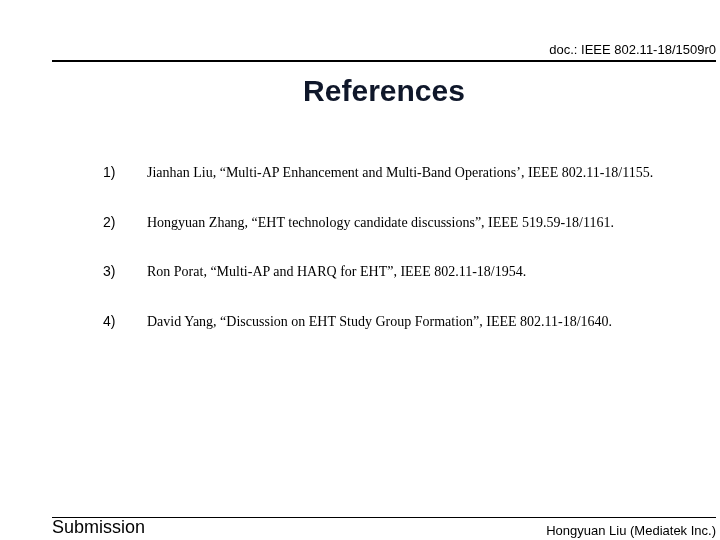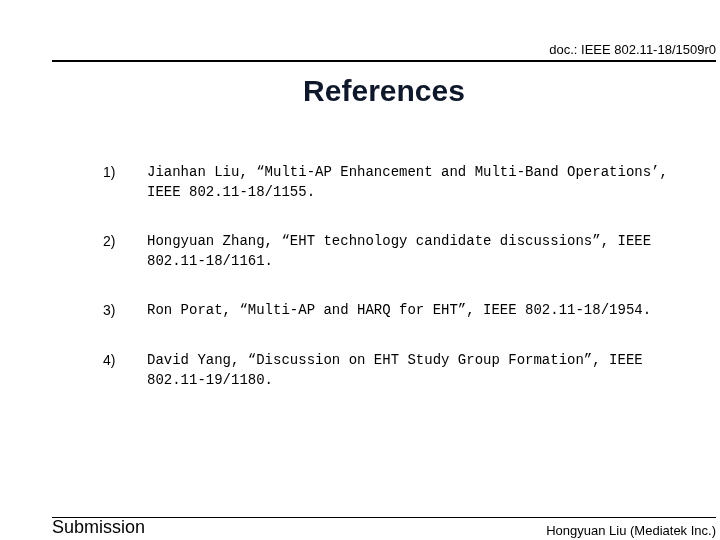--- a/index.html
+++ b/index.html
@@ -72,21 +72,21 @@
     }
 
     .ref-number {
       min-width: 28px;
       font-size: 14px;
       font-family: Arial, sans-serif;
     }
 
     .ref-text {
       font-size: 14px;
-      font-family: Liberation Mono, monospace;
+      font-family: Liberation Serif, serif;
     }
 
     .footer-line {
       position: absolute;
       bottom: 38px;
       left: 20px;
       right: 20px;
       border-top: 1px solid #000000;
     }
 
@@ -119,29 +119,29 @@
 
   <div class="title">References</div>
 
   <div class="content">
     <div class="ref-item">
       <span class="ref-number">1)</span>
       <span class="ref-text">Jianhan Liu, “Multi-AP Enhancement and Multi-Band Operations’, IEEE 802.11-18/1155.</span>
     </div>
     <div class="ref-item">
       <span class="ref-number">2)</span>
-      <span class="ref-text">Hongyuan Zhang, “EHT technology candidate discussions”, IEEE 802.11-18/1161.</span>
+      <span class="ref-text">Hongyuan Zhang, “EHT technology candidate discussions”, IEEE 519.59-18/1161.</span>
     </div>
     <div class="ref-item">
       <span class="ref-number">3)</span>
       <span class="ref-text">Ron Porat, “Multi-AP and HARQ for EHT”, IEEE 802.11-18/1954.</span>
     </div>
     <div class="ref-item">
       <span class="ref-number">4)</span>
-      <span class="ref-text">David Yang, “Discussion on EHT Study Group Formation”, IEEE 802.11-19/1180.</span>
+      <span class="ref-text">David Yang, “Discussion on EHT Study Group Formation”, IEEE 802.11-18/1640.</span>
     </div>
   </div>
 
   <div class="footer-line"></div>
 
   <div class="footer-left">Submission</div>
   <div class="footer-right">Hongyuan Liu (Mediatek Inc.)</div>
 
 </div>
 

